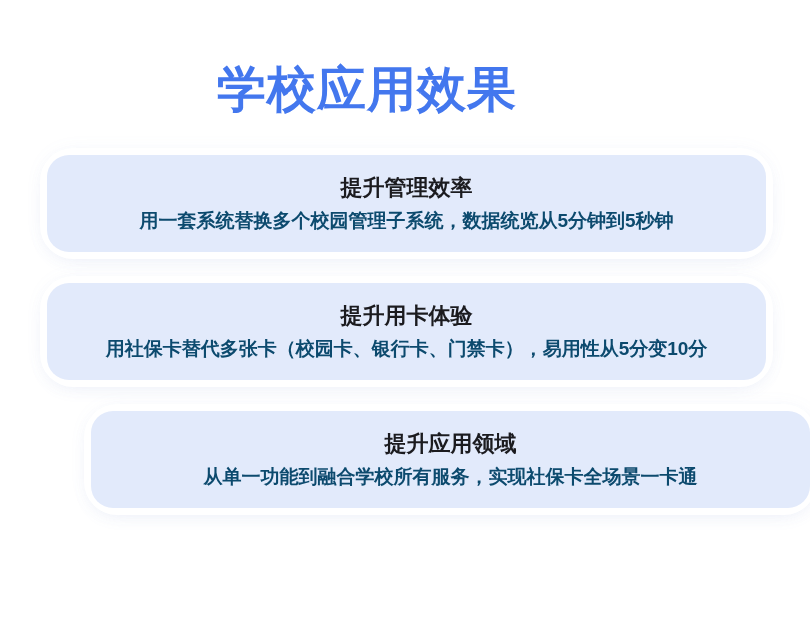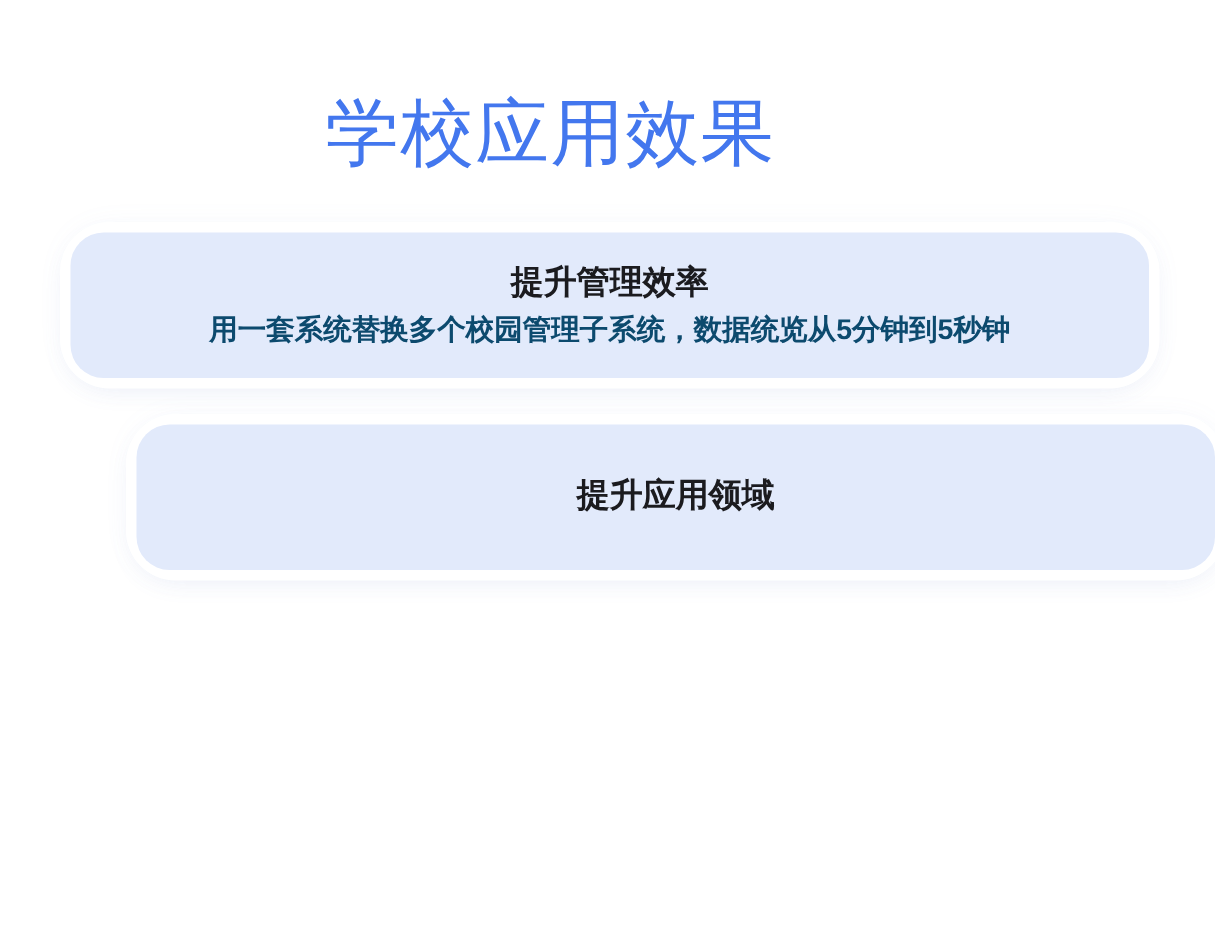--- a/index.html
+++ b/index.html
@@ -21,21 +21,21 @@
     box-sizing: border-box;
   }
   .page-title {
     position: absolute;
     top: 60px;
     left: 0;
     width: 734px;
     text-align: center;
     font-size: 49px;
     line-height: 58px;
-    font-weight: normal;
+    font-weight: bold;
     color: #4377ee;
     letter-spacing: 1px;
     white-space: nowrap;
   }
   .cards {
     position: absolute;
     top: 155px;
     left: 47px;
     width: 719px;
   }
@@ -92,21 +92,28 @@
 
   <div class="cards">
 
     <div class="card-wrap">
       <div class="card">
         <div class="card-heading">提升管理效率</div>
         <div class="card-desc">用一套系统替换多个校园管理子系统，数据统览从5分钟到5秒钟</div>
       </div>
     </div>
 
+    <div class="card-wrap">
+      <div class="card">
+        <div class="card-heading">提升用卡体验</div>
+        <div class="card-desc">用社保卡替代多张卡（校园卡、银行卡、门禁卡），易用性从5分变10分</div>
+      </div>
+    </div>
 
     <div class="card-wrap">
       <div class="card">
         <div class="card-heading">提升应用领域</div>
+        <div class="card-desc">从单一功能到融合学校所有服务，实现社保卡全场景一卡通</div>
       </div>
     </div>
 
   </div>
 </div>
 
 </body></html>

